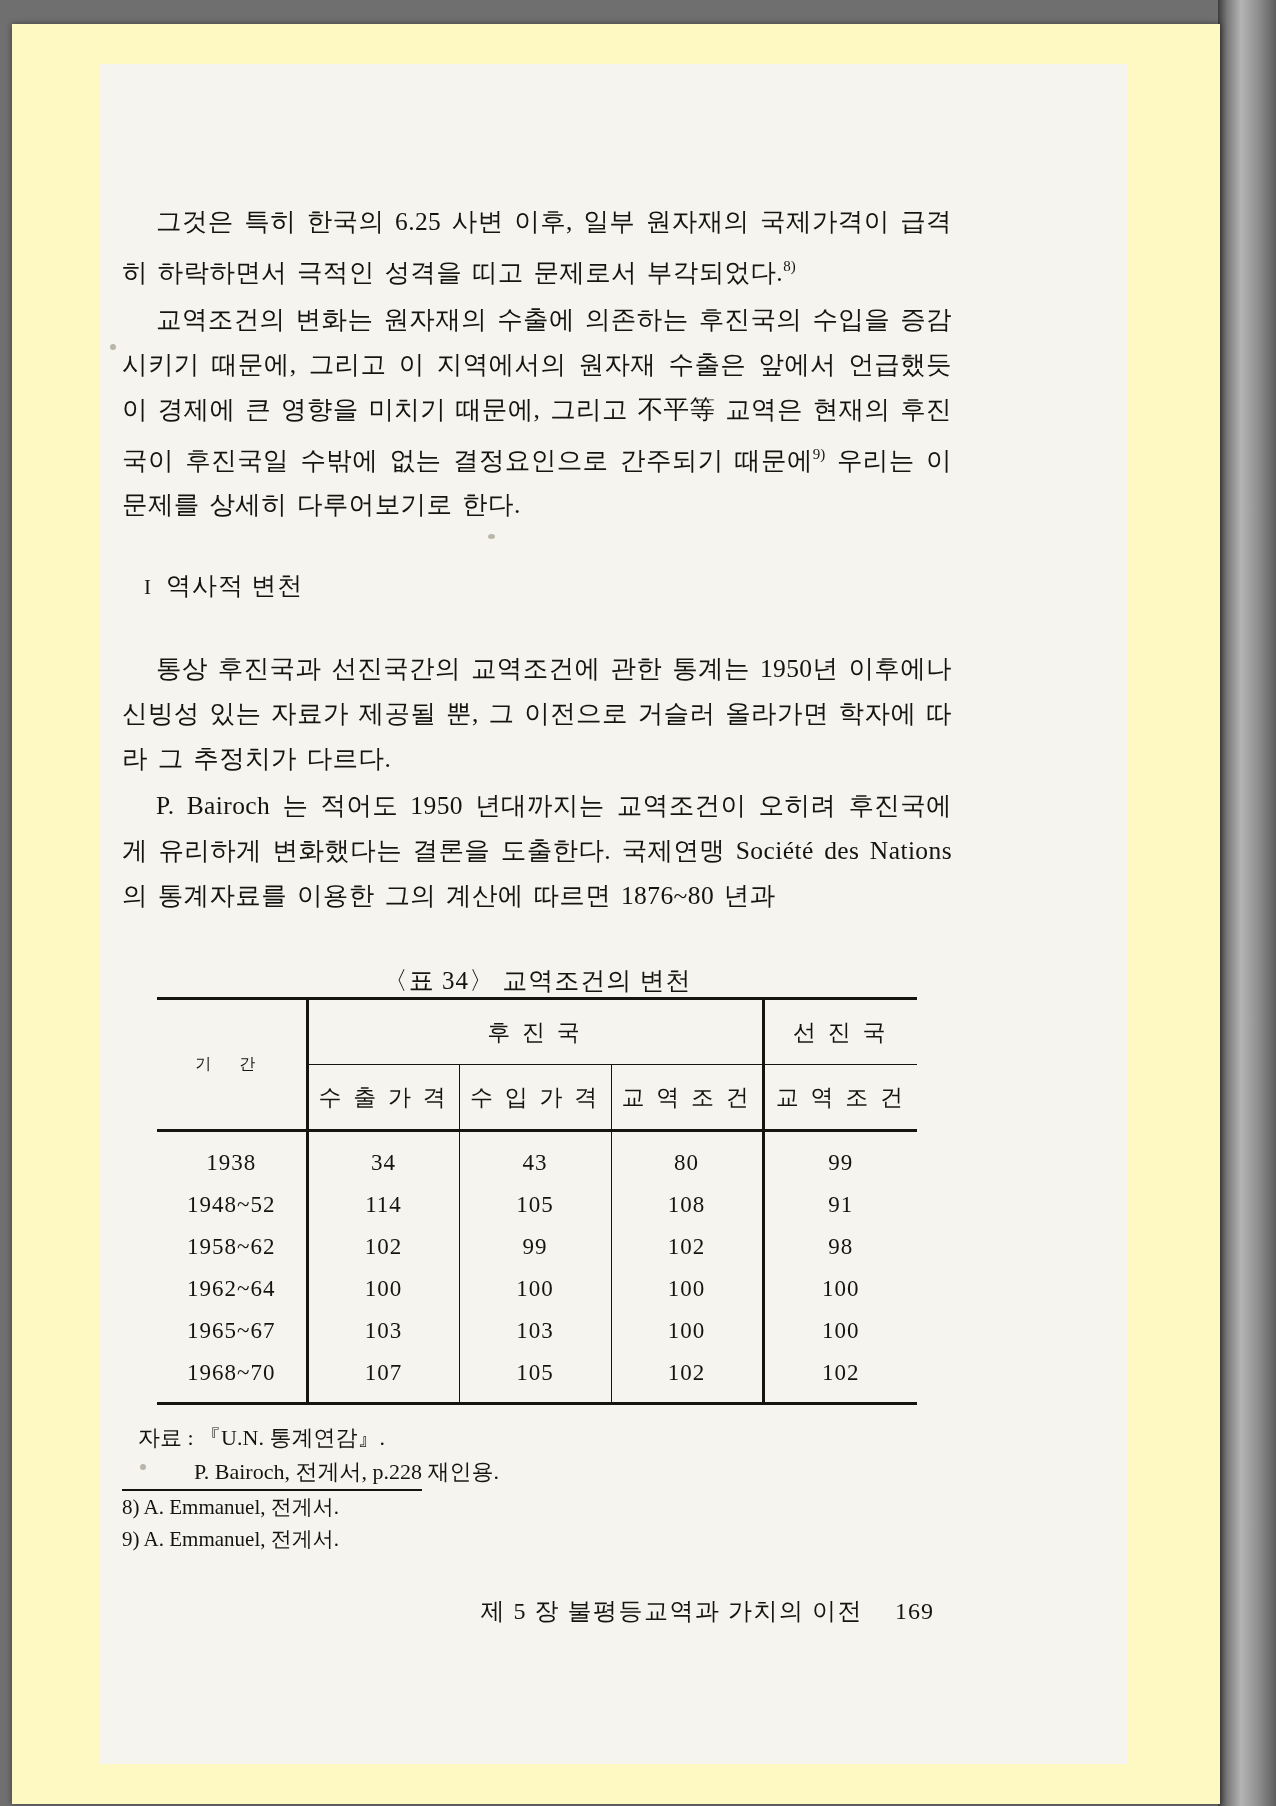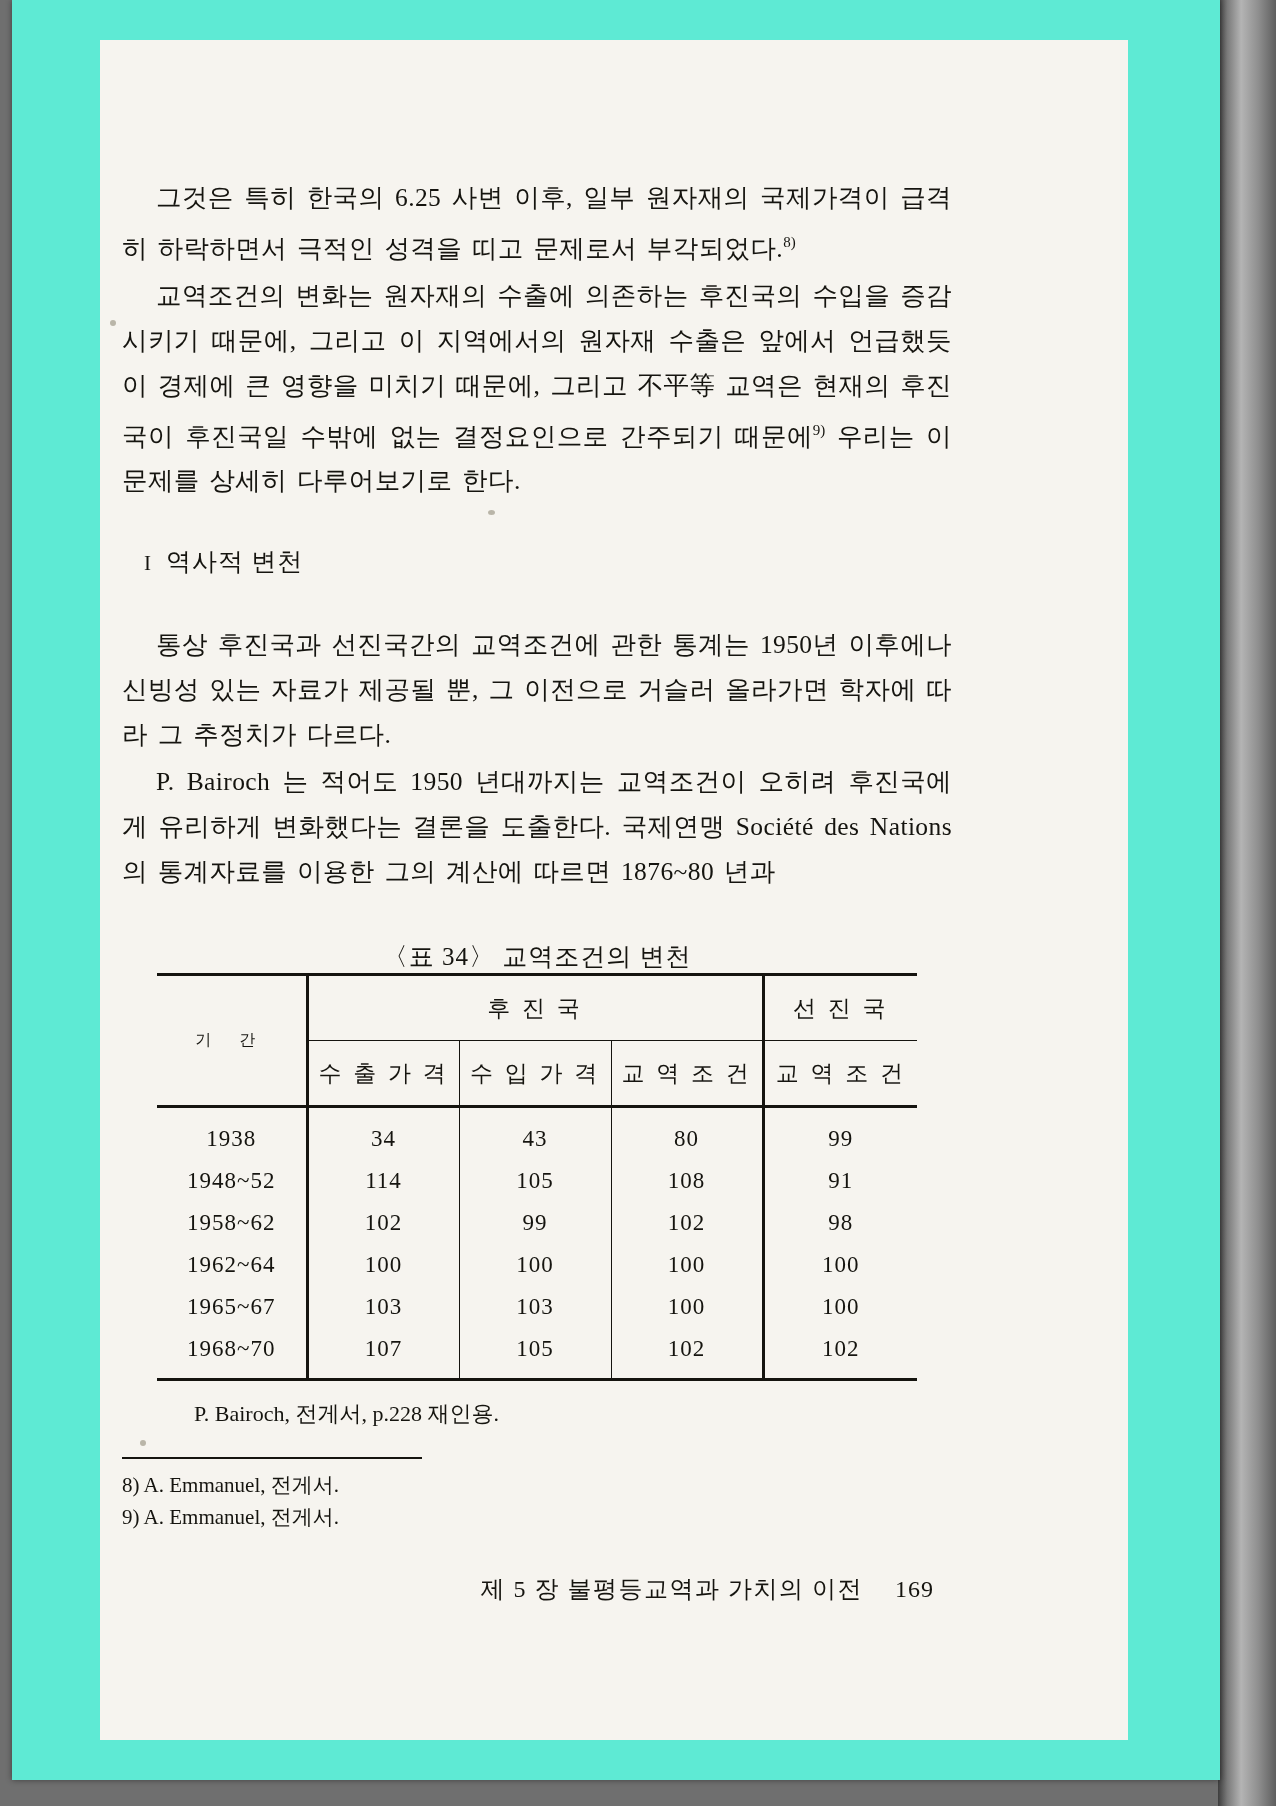--- a/index.html
+++ b/index.html
@@ -23,24 +23,24 @@
   }
   
   .book-edge {
     position: absolute;
     right: 0; top: 0;
     width: 58px; height: 1806px;
     background: linear-gradient(90deg, #3d3d3d 0%, #7a7a7a 16%, #b4b4b4 40%, #8e8e8e 70%, #5e5e5e 100%);
   }
   .page {
     position: absolute;
-    left: 12px; top: 0;
+    left: 12px; top: 24px;
     width: 1208px;
     height: 1780px;
-    background: #5eead4;
+    background: #fef9c3;
     box-shadow: 0 0 6px rgba(0,0,0,0.45);
   }
   .page-inner {
     position: absolute;
     left: 88px; top: 40px;
     width: 1028px;
     height: 1700px;
     background: #f6f4ef;
   }
   .content {
@@ -130,24 +130,22 @@
   }
   tbody tr:first-child td { padding-top: 10px; }
   tbody tr:last-child td { padding-bottom: 8px; }
   .src {
     margin: 16px 0 0 16px;
     font-size: 22px;
     line-height: 34px;
   }
   .src .ind { padding-left: 56px; display: block; }
   .footnotes {
-    margin-top: 26px;
     border-top: 2px solid #15140f;
     width: 300px;
-    padding-top: 10px;
   }
   .footnotes div {
     font-size: 21px;
     line-height: 32px;
     white-space: nowrap;
   }
   .pagefoot {
     margin-top: 40px;
     text-align: right;
     font-size: 24px;
@@ -258,20 +256,21 @@
             <td class="vsep">107</td>
             <td class="vsep">105</td>
             <td class="vsep-strong">102</td>
             <td>102</td>
           </tr>
         </tbody>
       </table>
     </div>
 
     <div class="src">
+      <div>자료 : 『U.N. 통계연감』.</div>
       <span class="ind">P. Bairoch, 전게서,  p.228 재인용.</span>
     </div>
 
     <div class="footnotes">
       <div>8)  A. Emmanuel, 전게서.</div>
       <div>9)  A. Emmanuel, 전게서.</div>
     </div>
 
     <div class="pagefoot">
       <span>제 5 장   불평등교역과 가치의 이전</span><span class="pnum">169</span>

